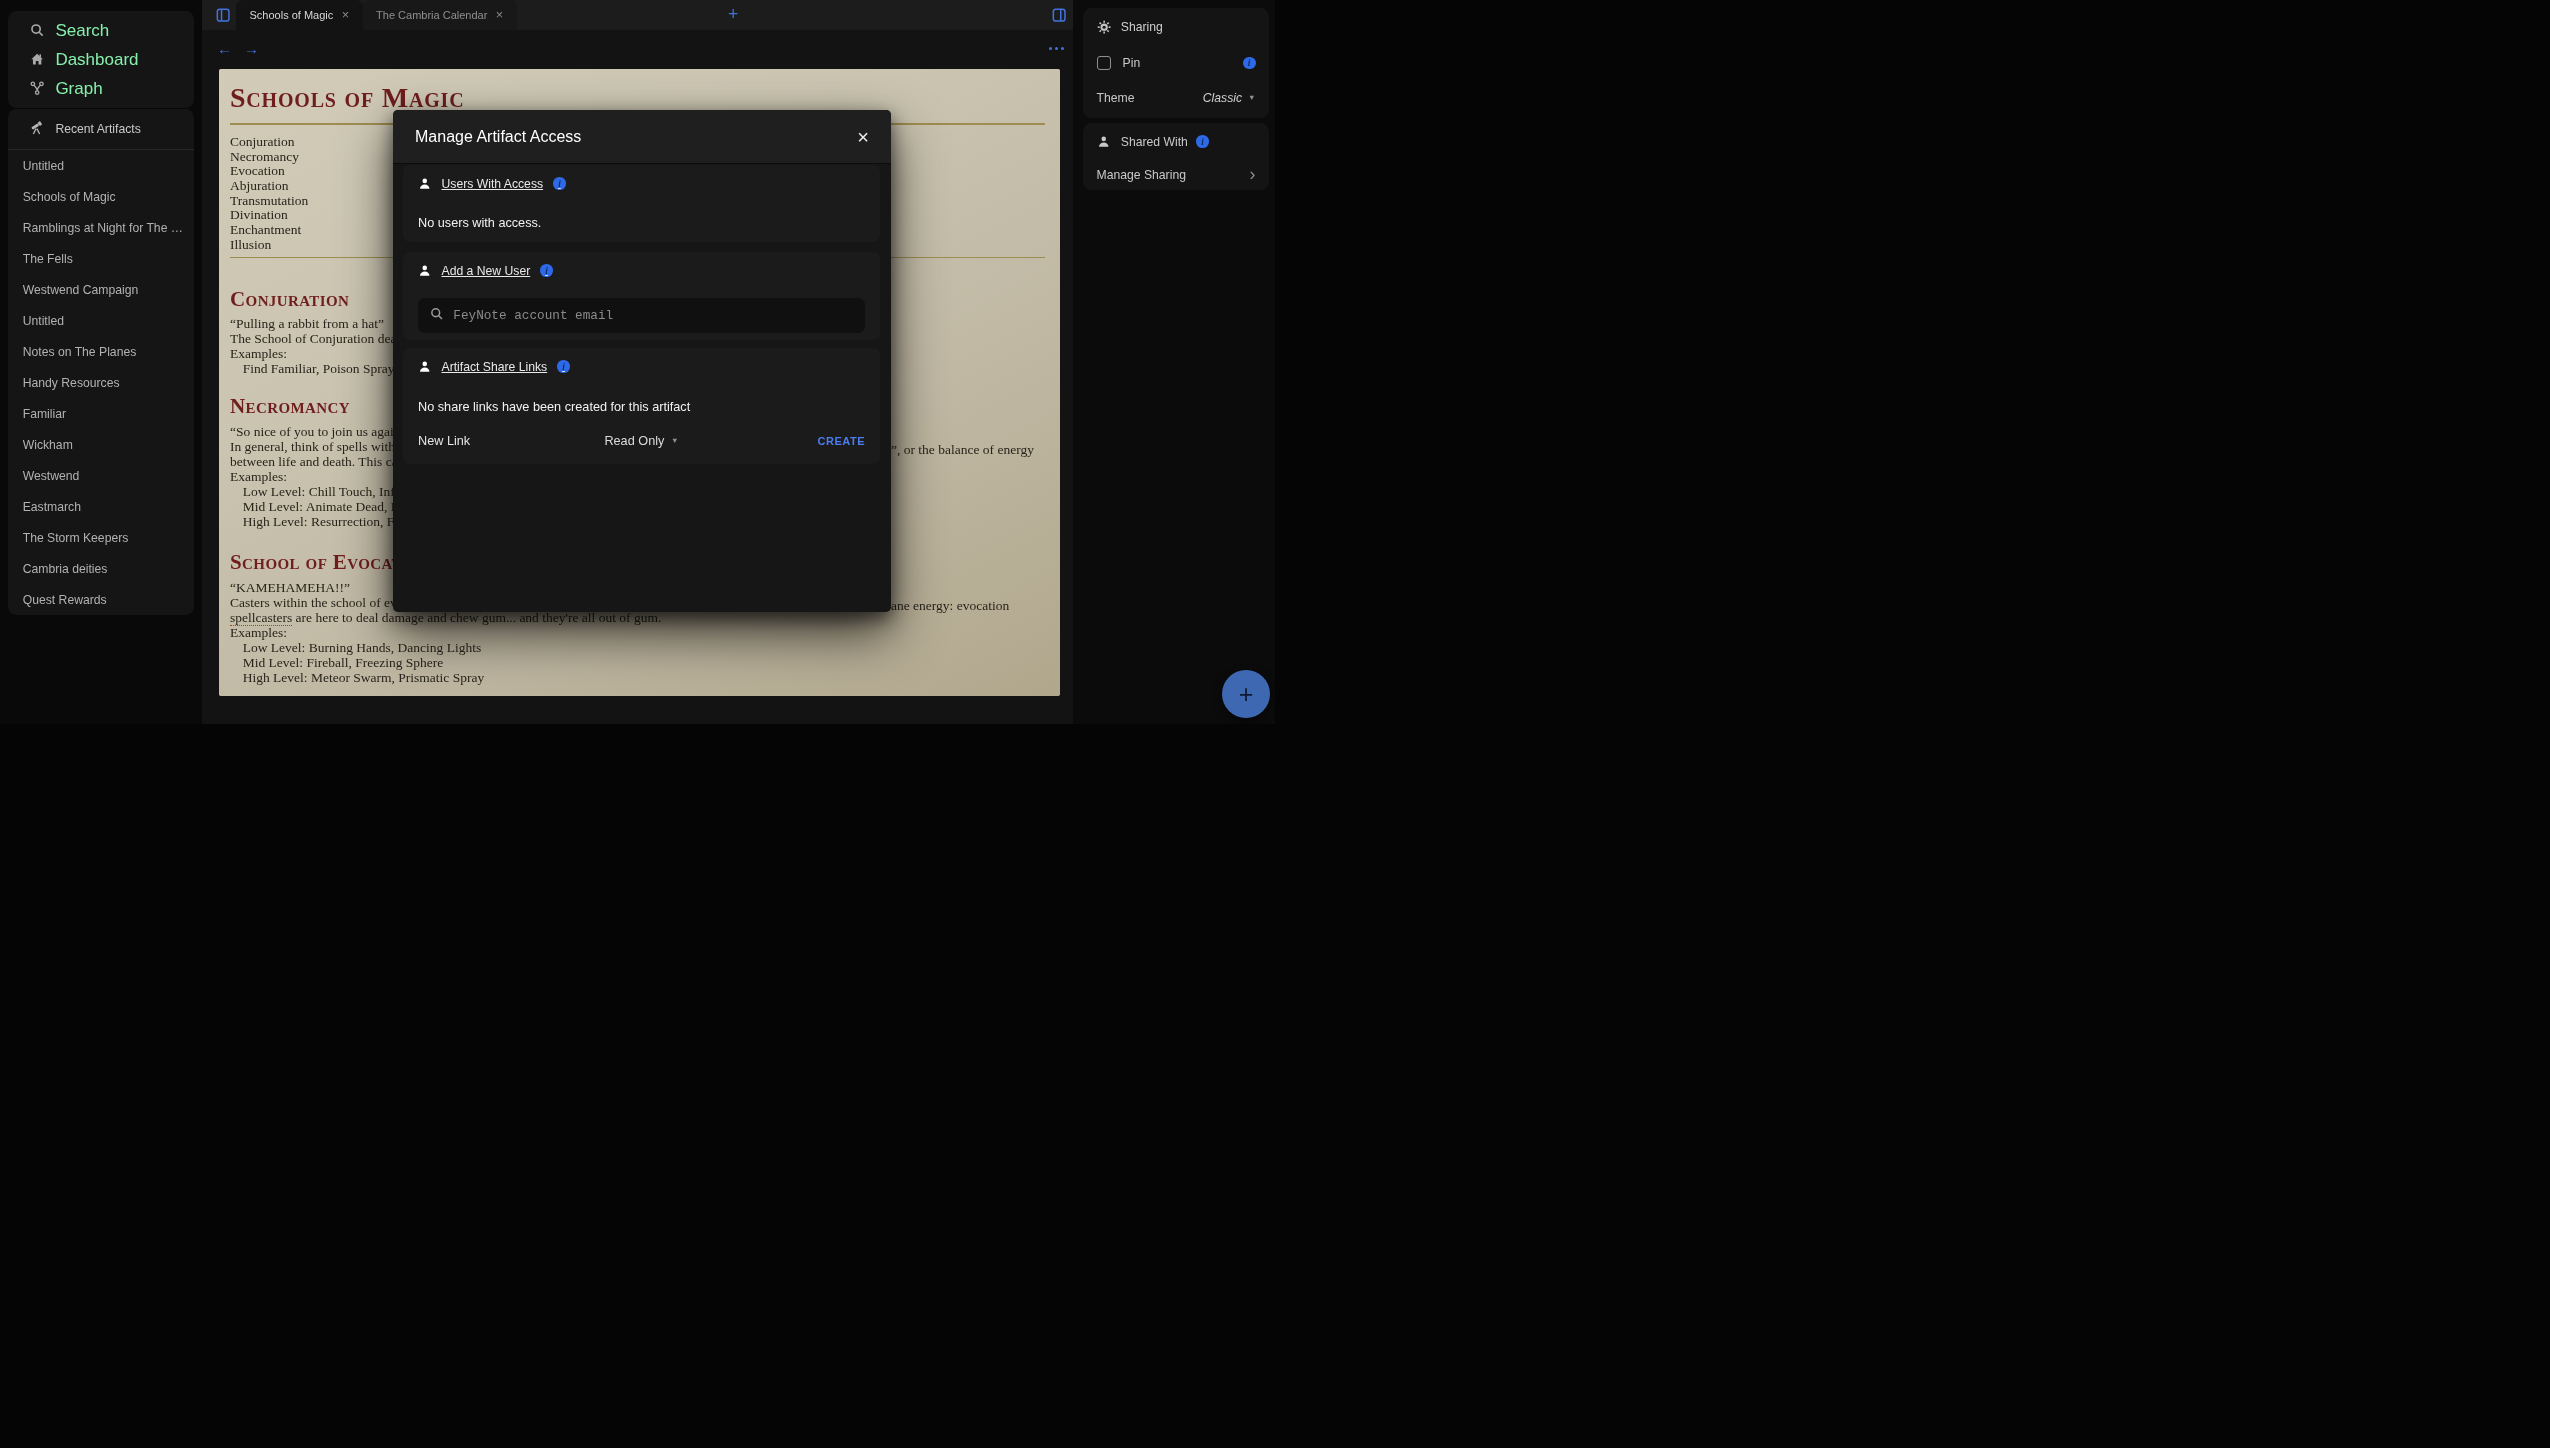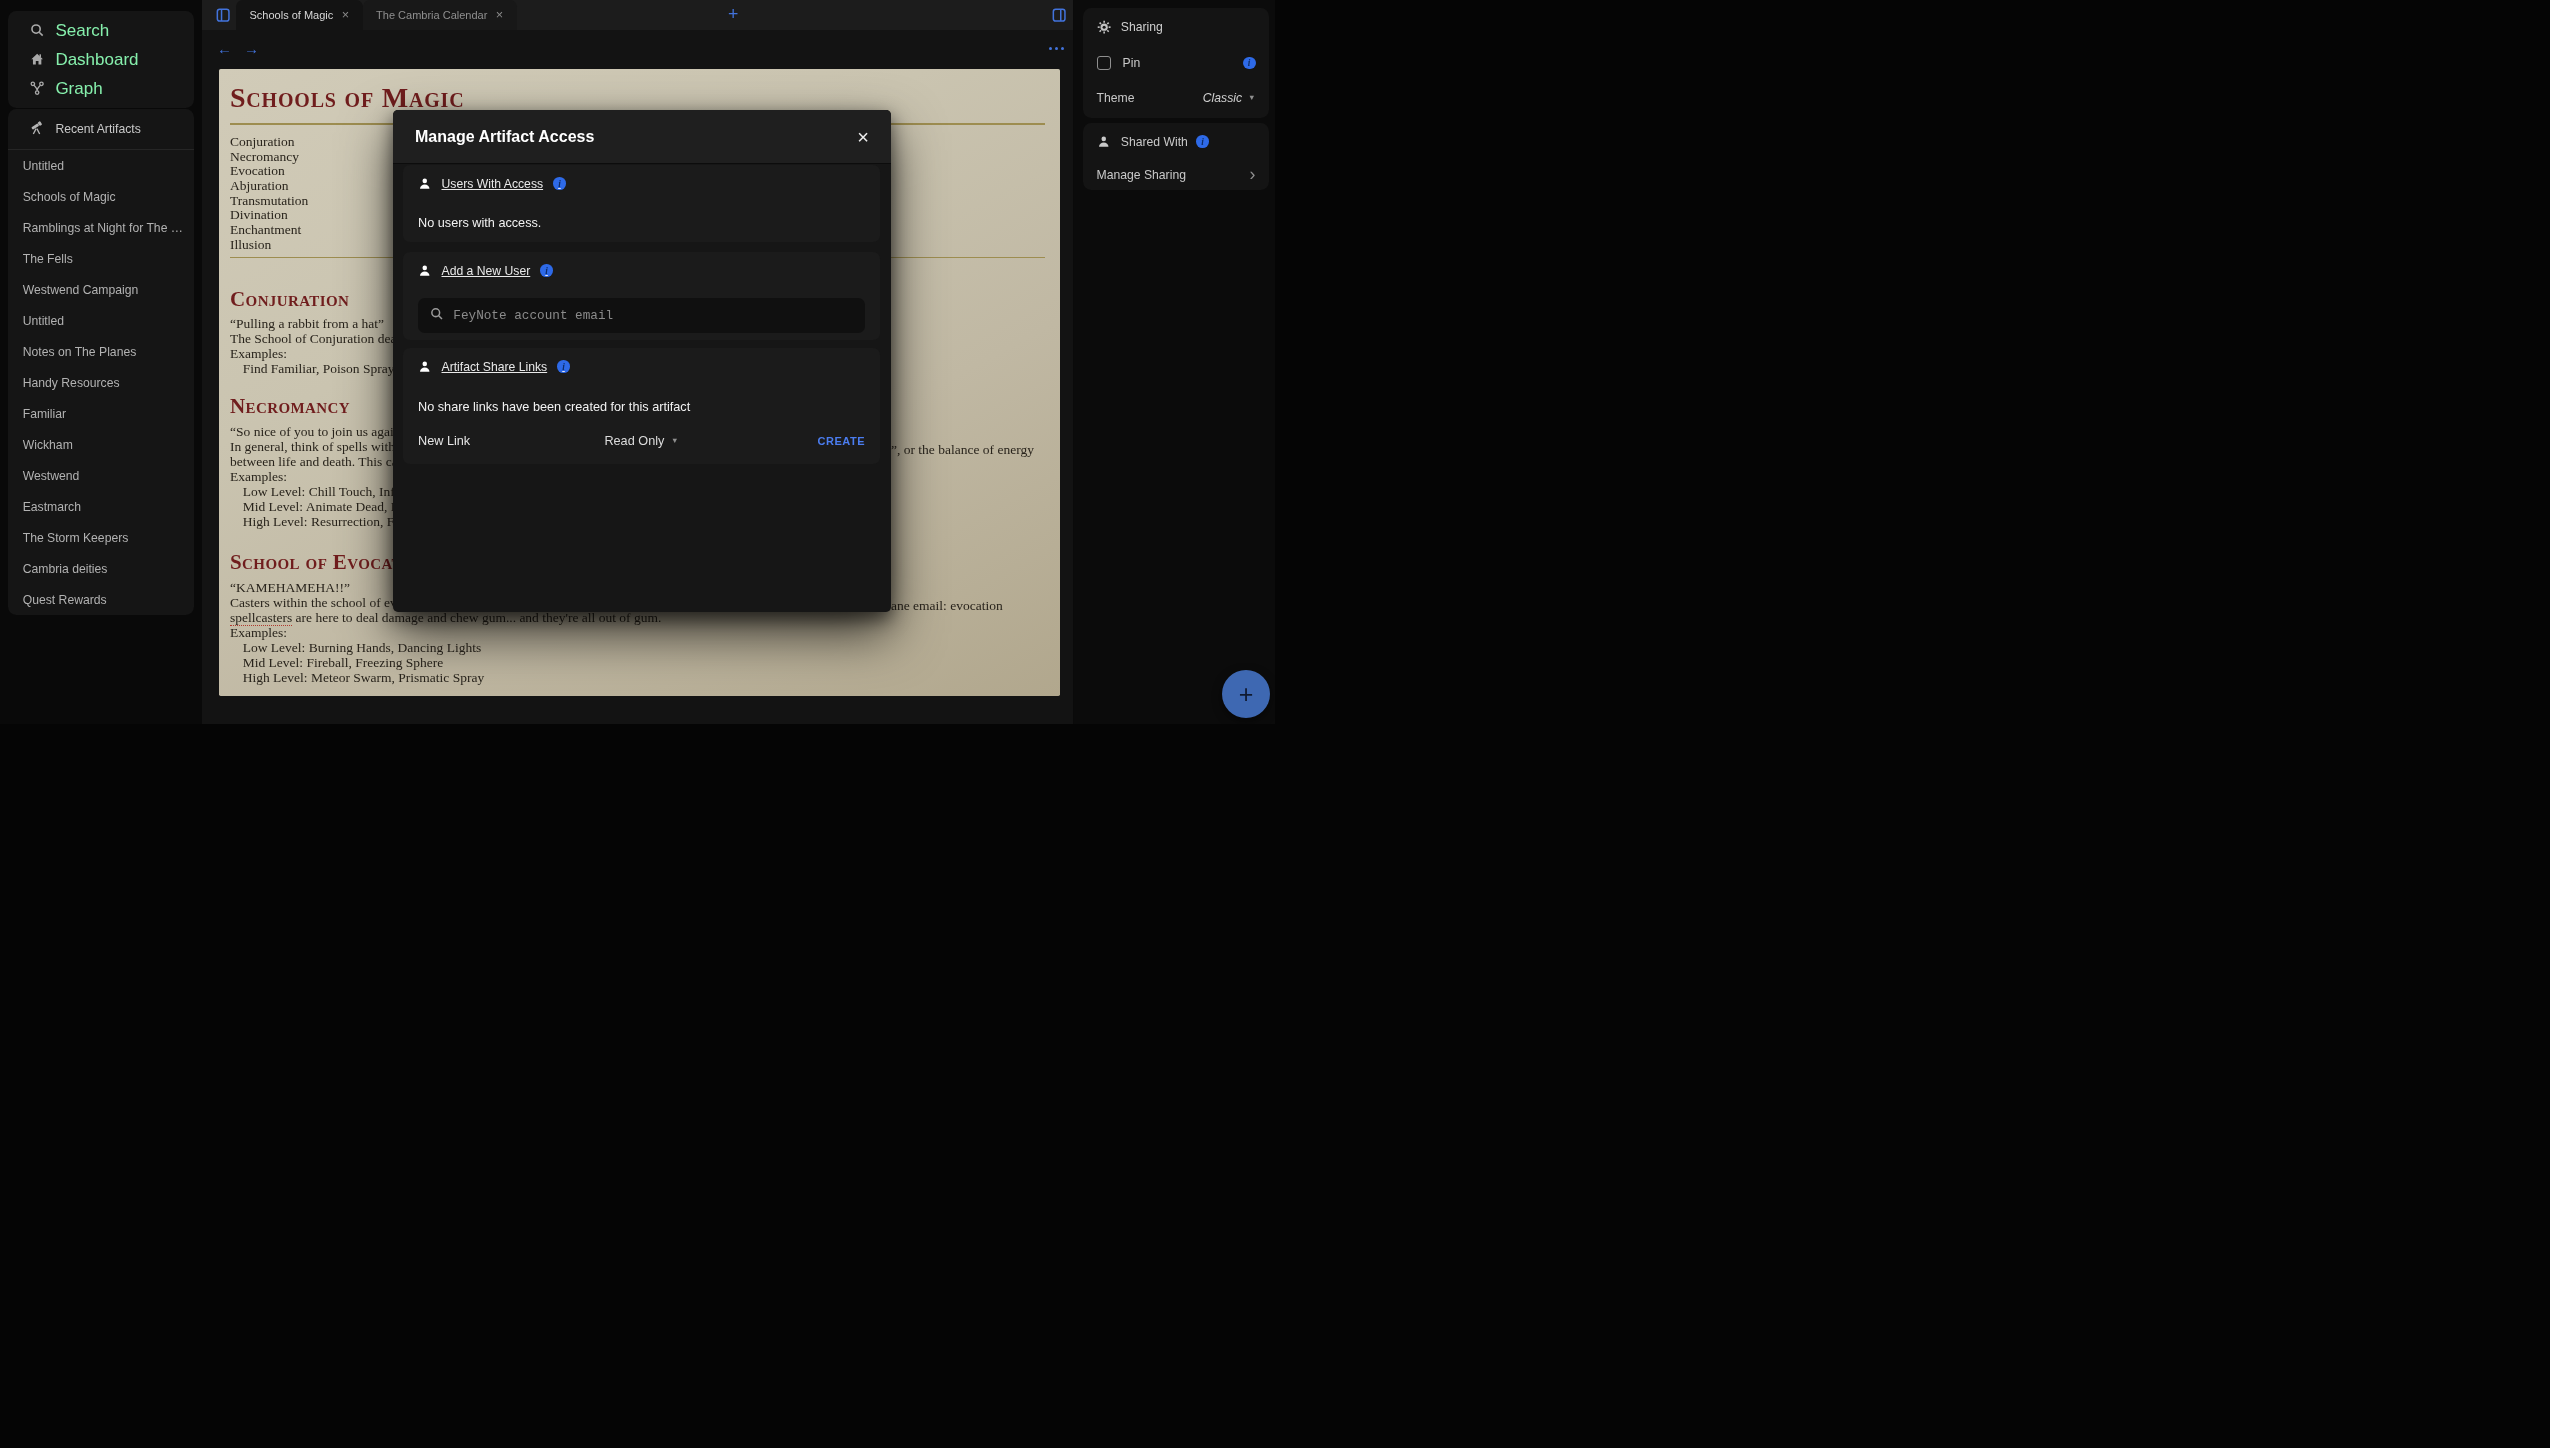--- a/index.html
+++ b/index.html
@@ -77,21 +77,21 @@
   .tri{font-size:7.6px;color:#8f8f8f;}
   .row-shared{height:37px;}
   .row-manage{height:30px;justify-content:space-between;cursor:pointer;}
   .chev{color:#8f8f8f;font-size:17.7px;line-height:1;}
 
   
   .modal{position:absolute;left:393px;top:110px;width:498px;height:502px;background:#161616;border-radius:5px;
          box-shadow:0 22px 51px rgba(0,0,0,.68),0 6.7px 18.6px rgba(0,0,0,.55);z-index:10;}
   .modal-header{height:54px;background:#1f1f1f;border-radius:5px 5px 0 0;display:flex;align-items:center;
          justify-content:space-between;padding:0 22px;border-bottom:0.8px solid #0c0c0c;}
-  .modal-title{color:#ffffff;font-size:16px;font-weight:700;}
+  .modal-title{color:#ffffff;font-size:16px;font-weight:400;}
   .modal-close{color:#eeeeee;font-size:20px;line-height:1;cursor:pointer;}
   .m-card{position:absolute;left:10px;width:477px;background:#1b1b1b;border-radius:6.7px;padding:11.8px 15px;}
   .m-card.users{top:55px;height:77px;}
   .m-card.adduser{top:142px;height:88px;}
   .m-card.links{top:238px;height:116px;}
   .m-head{display:flex;align-items:center;gap:10px;color:#e9e9e9;font-size:12.2px;text-decoration:underline;}
   .m-head .ic{width:13.5px;display:flex;justify-content:center;}
   .m-empty{color:#f2f2f2;font-size:12.7px;}
   .users .m-empty{margin-top:25px;}
   .links .m-empty{margin-top:26px;}
@@ -263,21 +263,21 @@
                 <div class="doc-line">Casters within the school of evo</div>
                 <div class="doc-line"><span class="misspell">spellcasters</span><span> are here to deal damage and chew gum... and they're all out of gum.</span></div>
                 <div class="doc-line">Examples:</div>
                 <div class="doc-line indent">Low Level: Burning Hands, Dancing Lights</div>
                 <div class="doc-line indent">Mid Level: Fireball, Freezing Sphere</div>
                 <div class="doc-line indent">High Level: Meteor Swarm, Prismatic Spray</div>
               </div>
             </div>
           </div>
         <div class="frag frag1">”, or the balance of energy</div>
-        <div class="frag frag2">ane email: evocation</div>
+        <div class="frag frag2">ane energy: evocation</div>
       </div>
     </div>
   </div>
 
   <div class="rightzone"></div>
   <div class="p-card settings">
     <div class="p-row row-settings">
       <span class="ic">
         <svg width="14.3" height="14.3" viewBox="0 0 16 16">
           <g fill="#c2c2c2">

